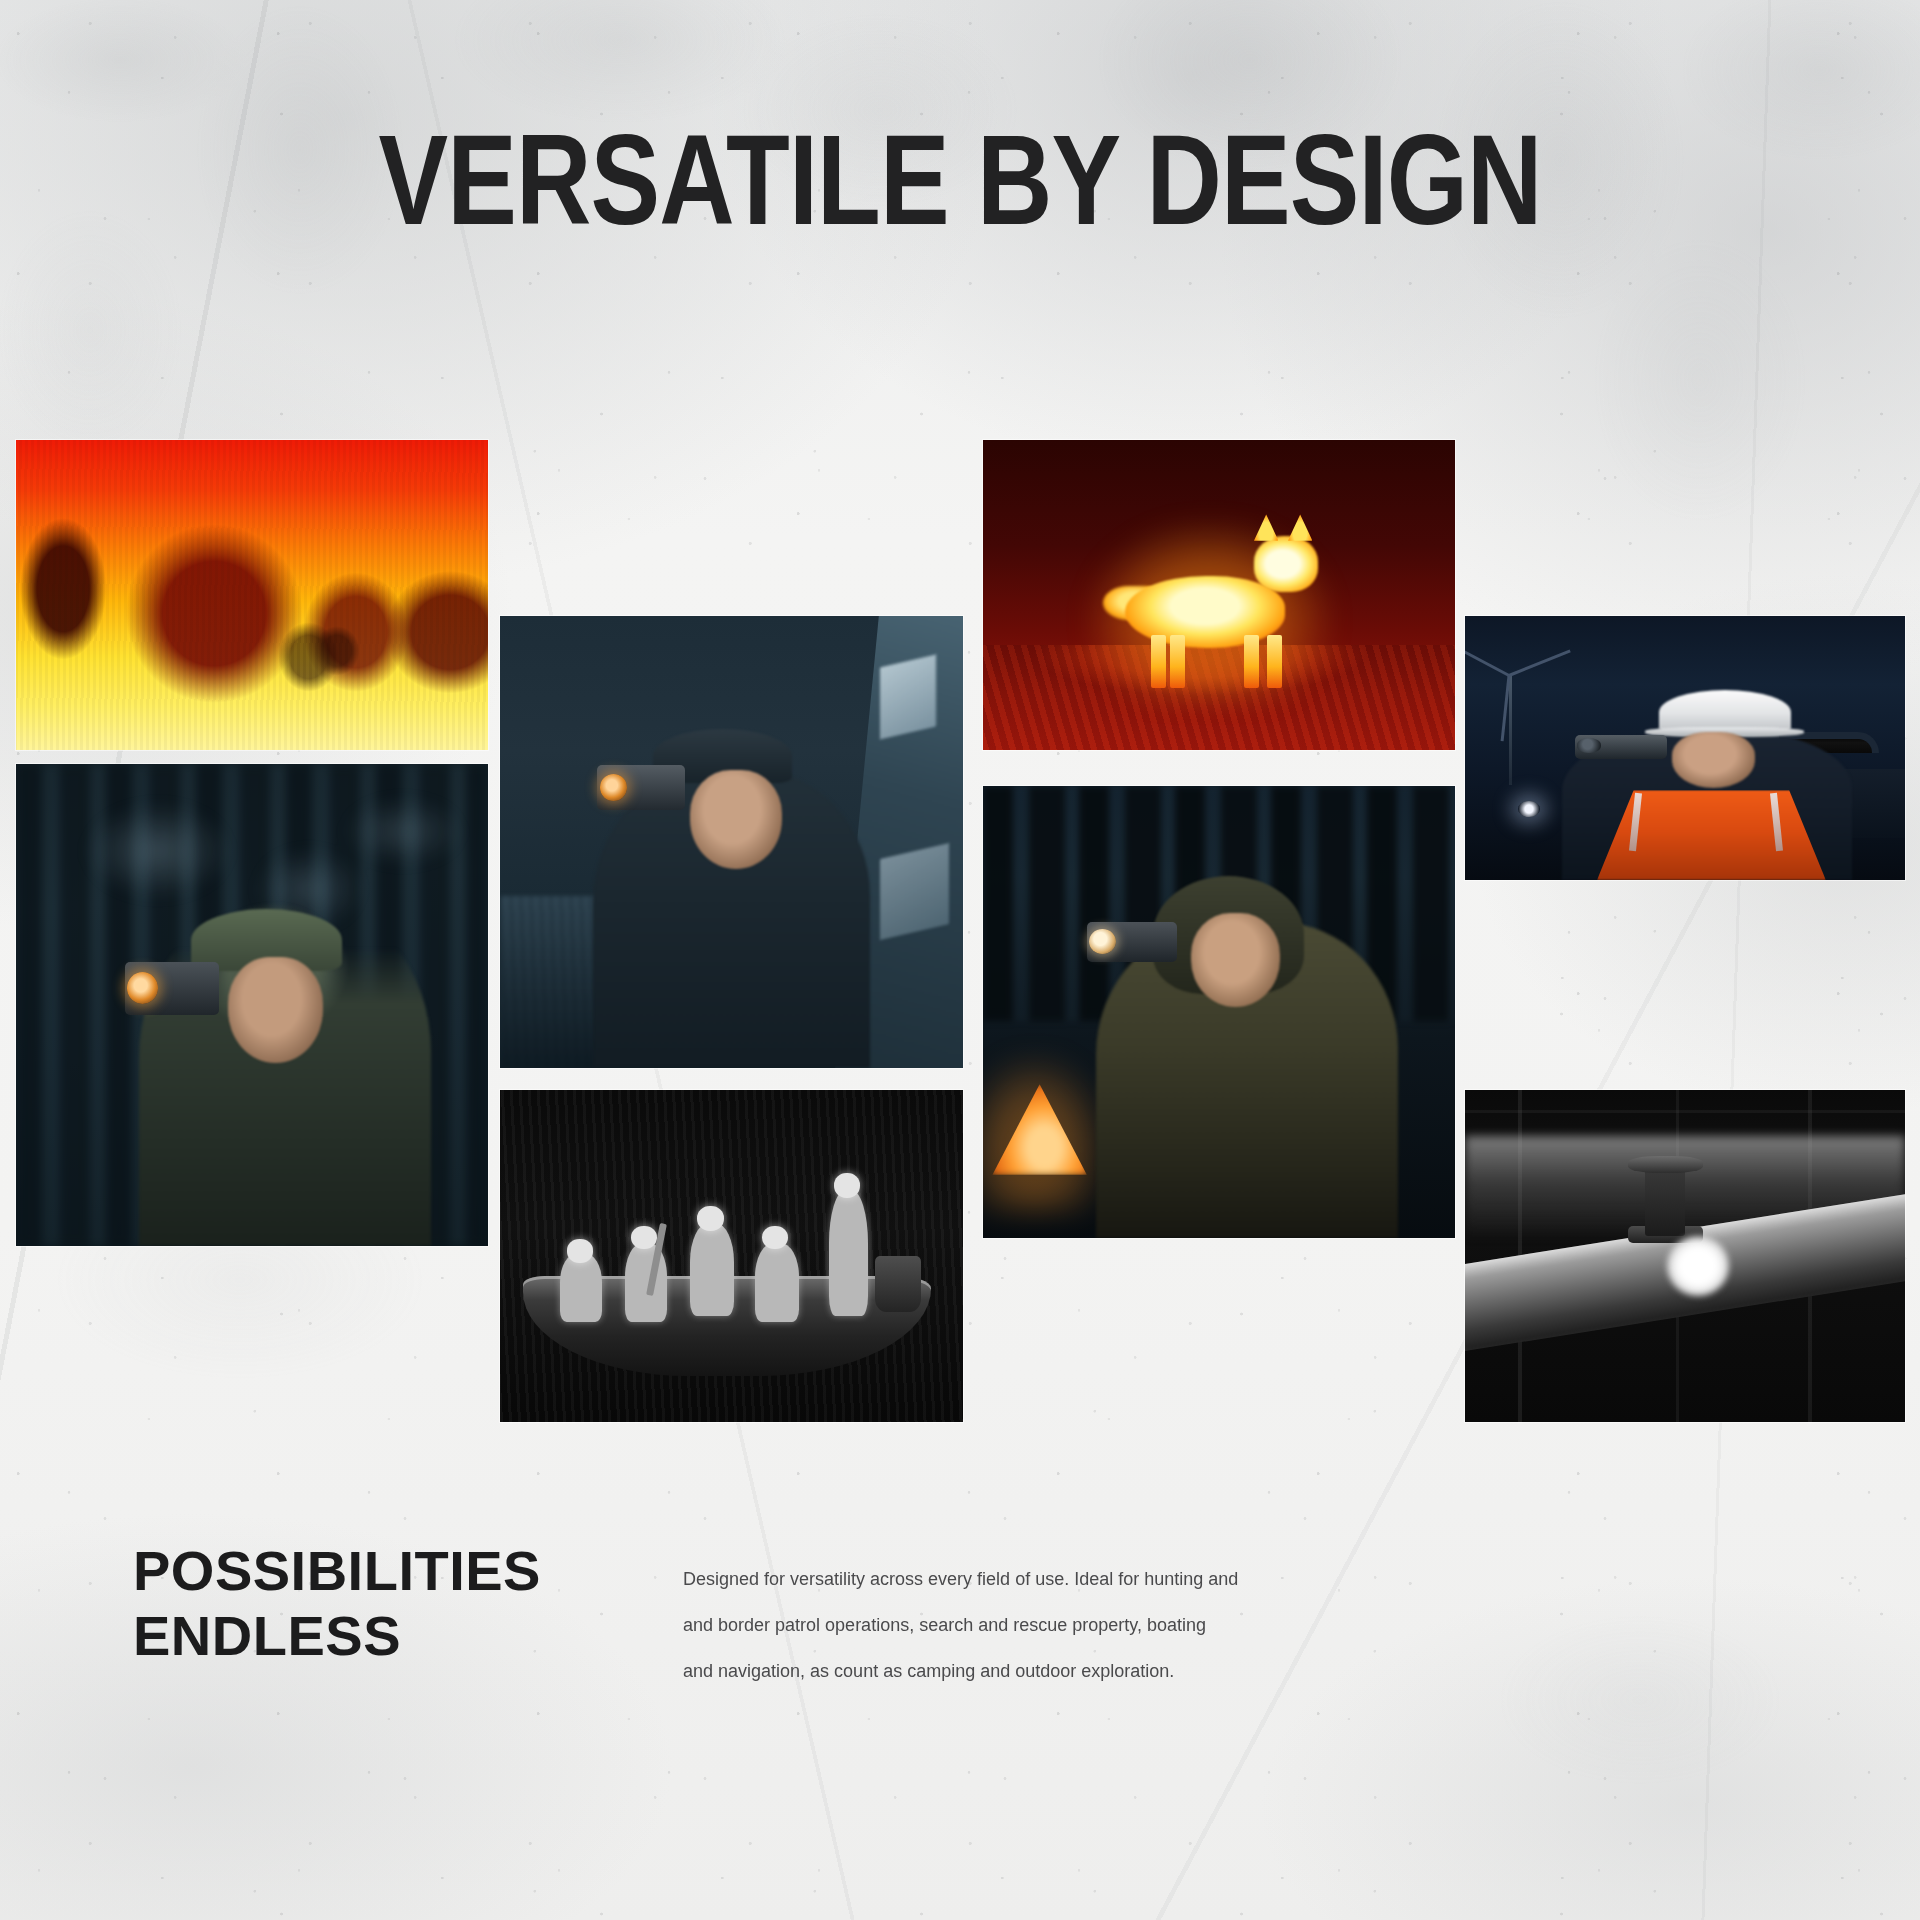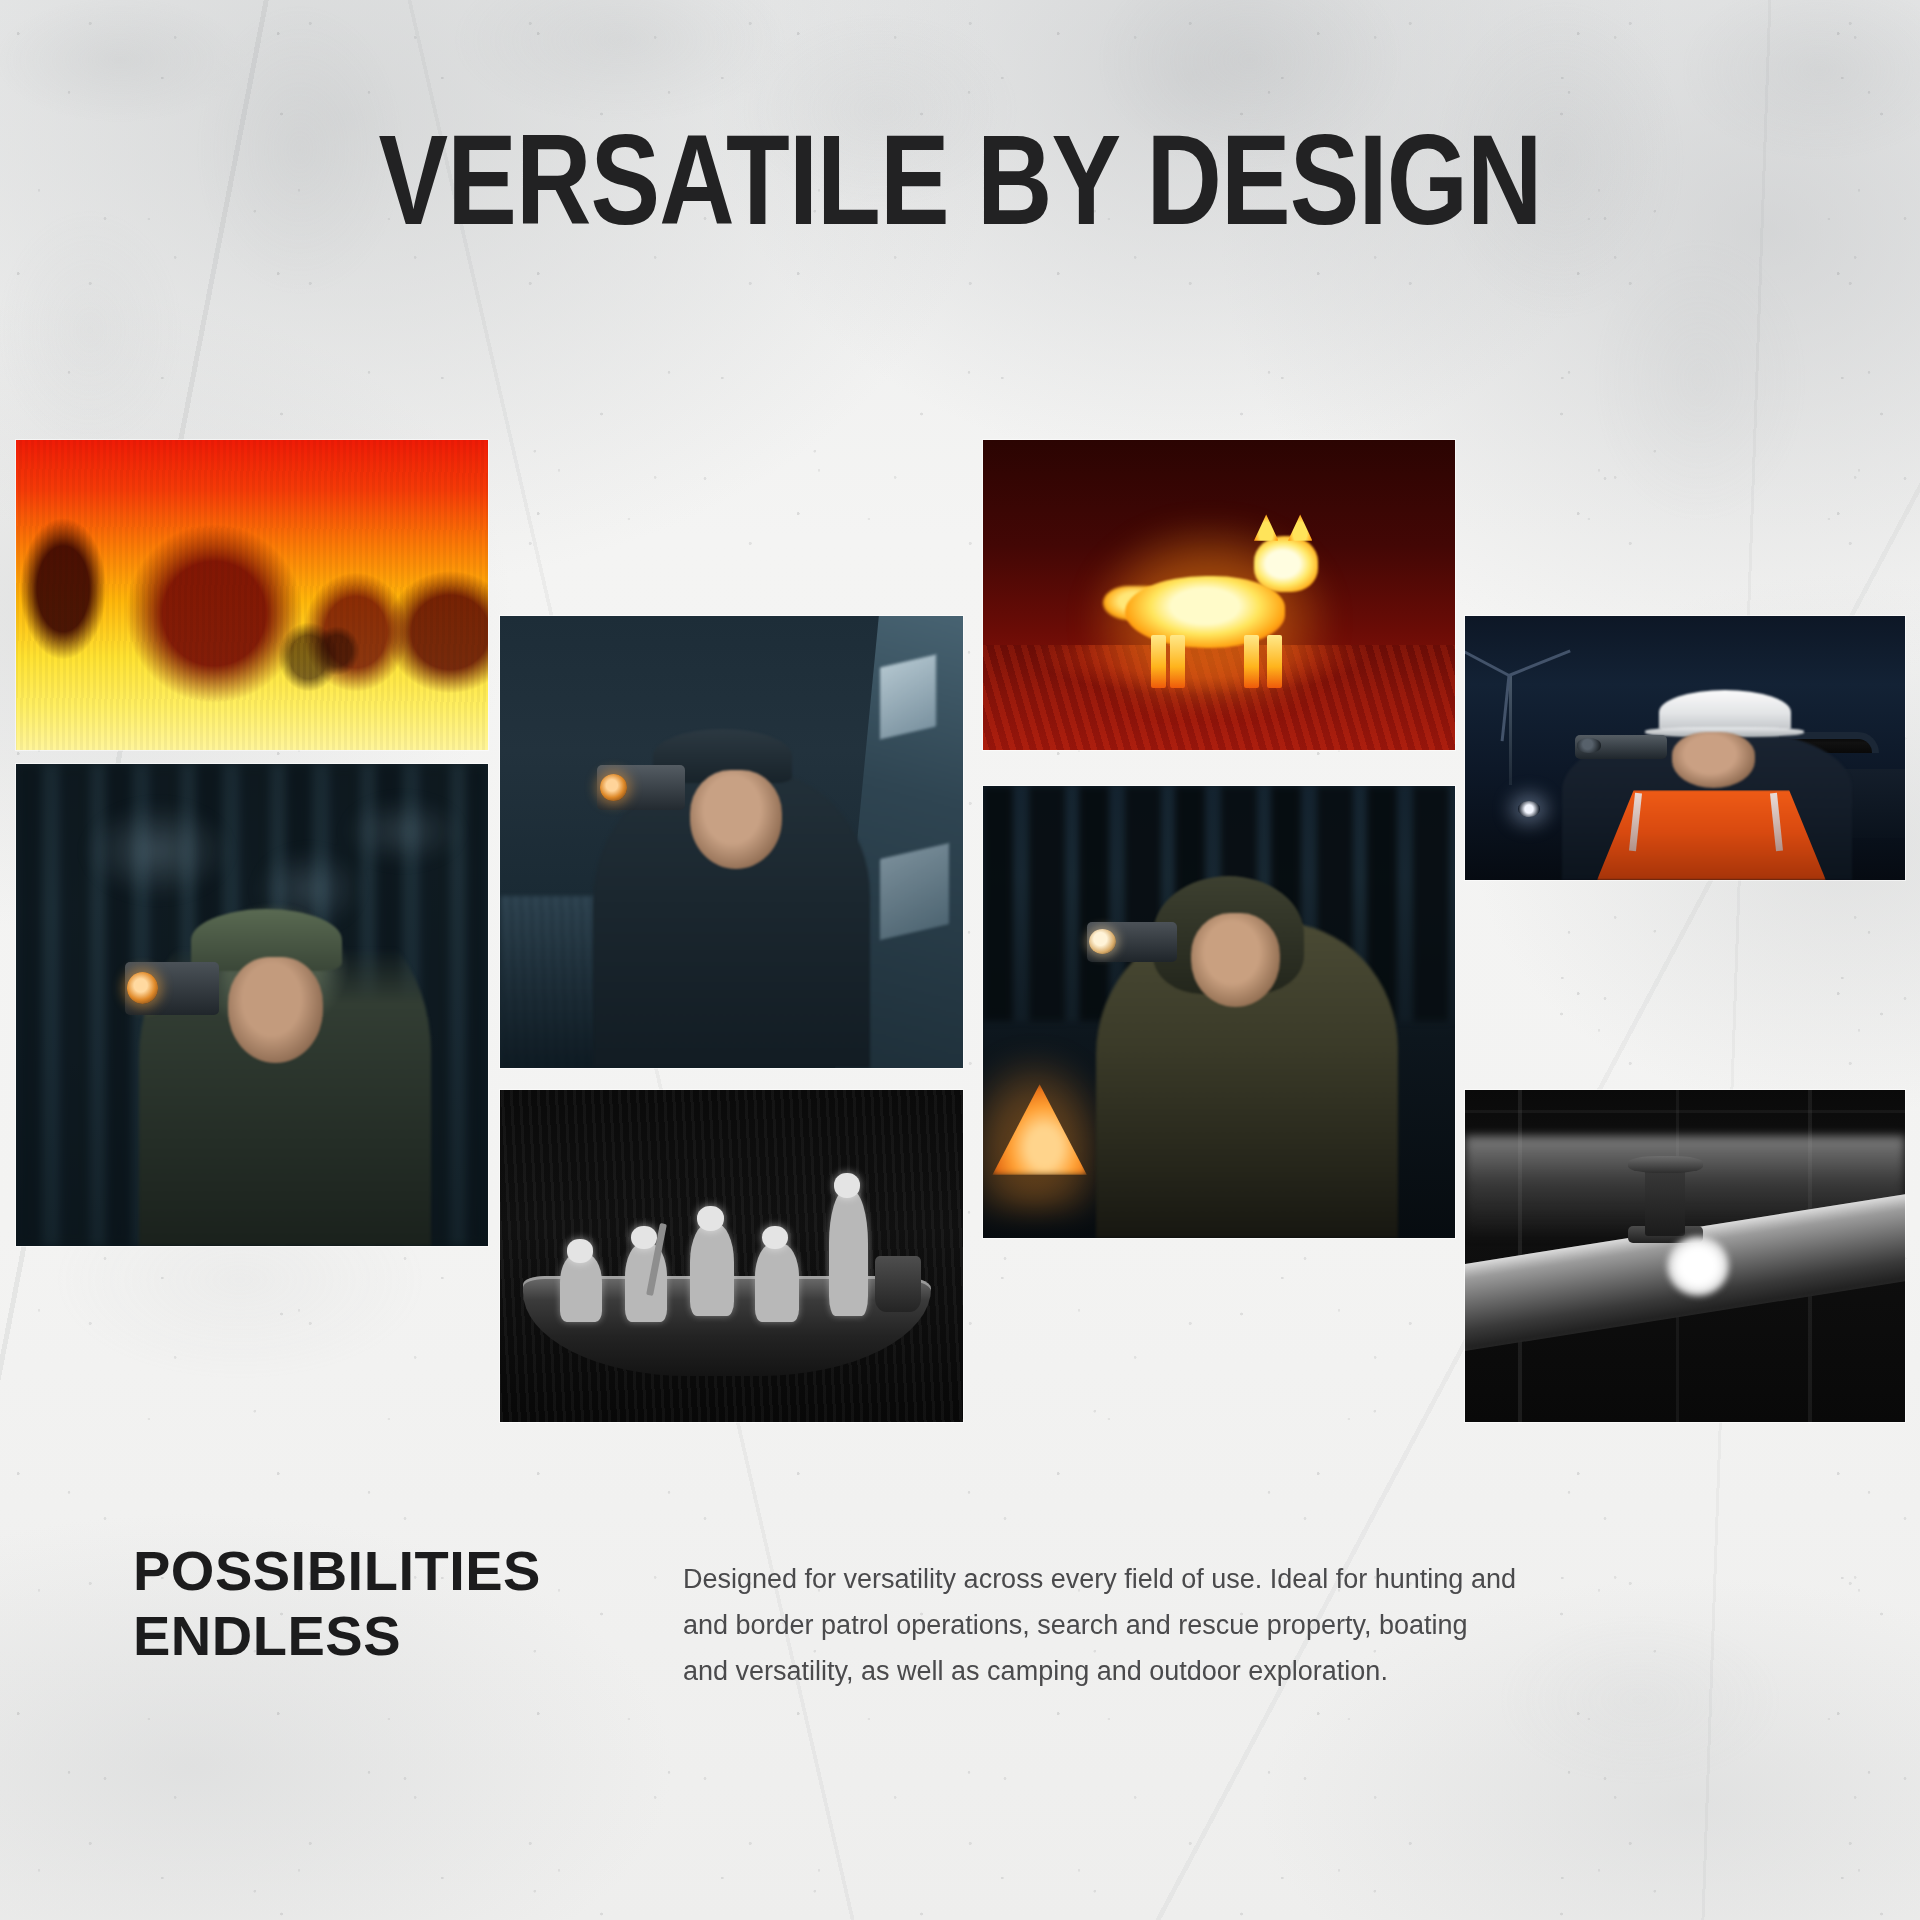--- a/index.html
+++ b/index.html
@@ -429,21 +429,21 @@
 
   
   .headline{
     position:absolute; left:133px; top:1539px; width:560px;
     font-weight:bold; font-size:56px; line-height:1.16;
     letter-spacing:.5px; color:#1c1c1d;
   }
   .headline div{ white-space:nowrap; }
   .bodycopy{
     position:absolute; left:683px; top:1556px; width:790px;
-    font-size:27px; line-height:46px; color:#4a4a4c;
+    font-size:18px; line-height:46px; color:#4a4a4c;
   }
   .bodycopy p{ white-space:nowrap; }
 </style>
 </head>
 <body>
 
 <div class="bg-base"></div>
 <div class="bg-leaves"></div>
 <div class="bg-speck"></div>
 <div class="bg-crack"></div>
@@ -573,14 +573,14 @@
 </div>
 
 <div class="headline">
   <div>POSSIBILITIES</div>
   <div>ENDLESS</div>
 </div>
 
 <div class="bodycopy">
   <p>Designed for versatility across every field of use. Ideal for hunting and</p>
   <p>and border patrol operations, search and rescue property, boating</p>
-  <p>and versatility, as well as camping and outdoor exploration.</p>
+  <p>and navigation, as count as camping and outdoor exploration.</p>
 </div>
 
 </body></html>

